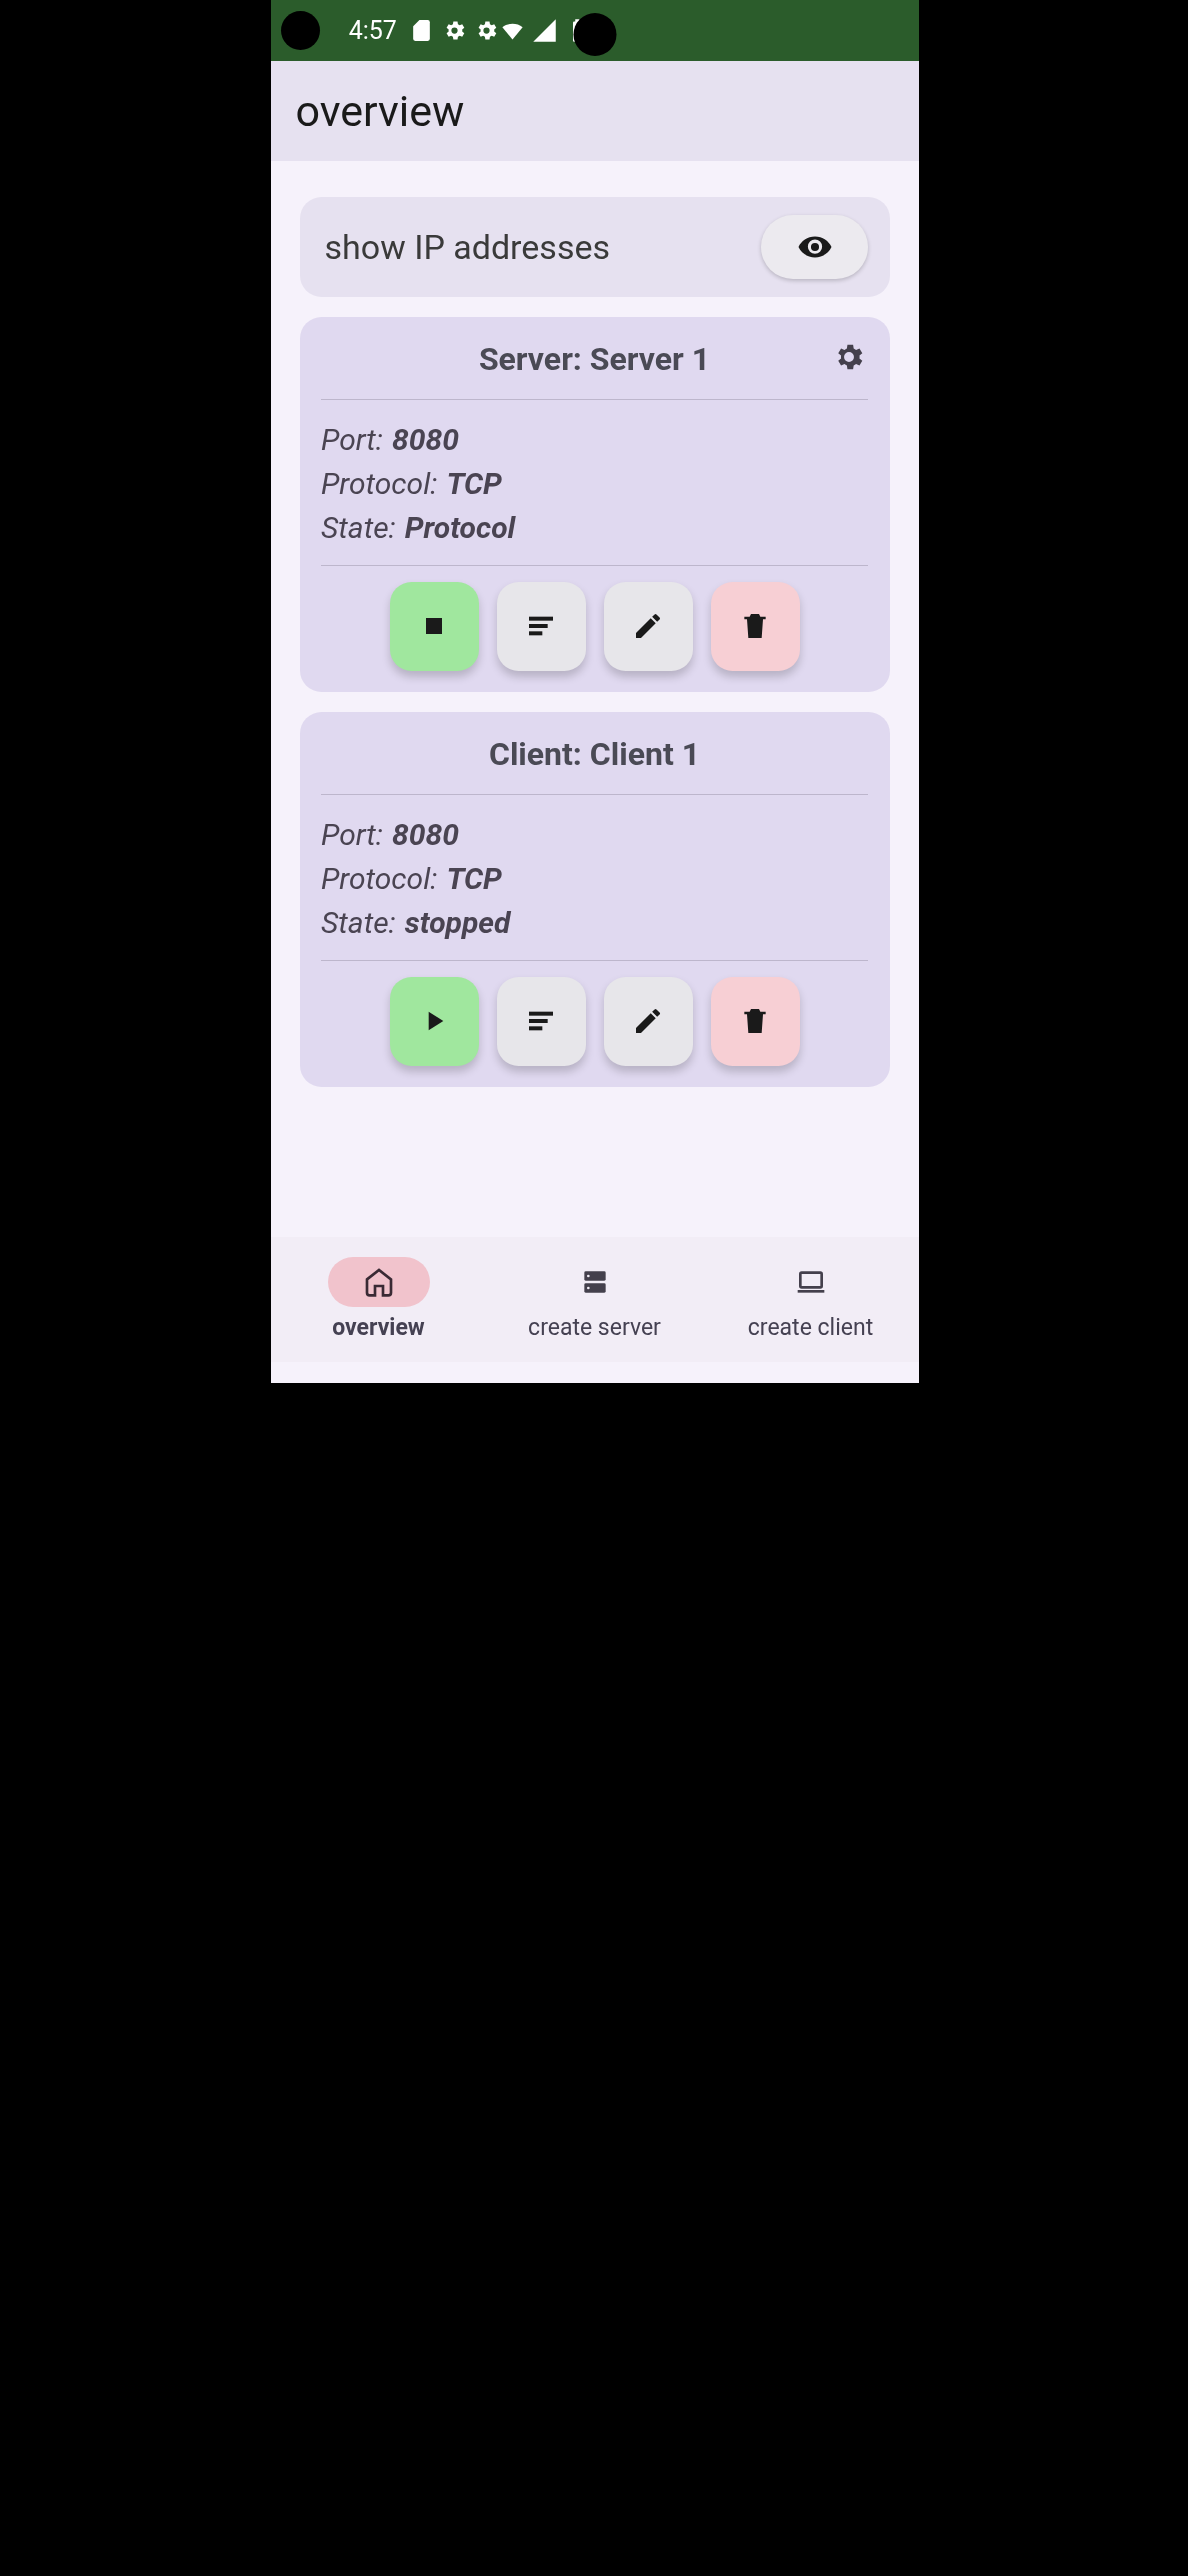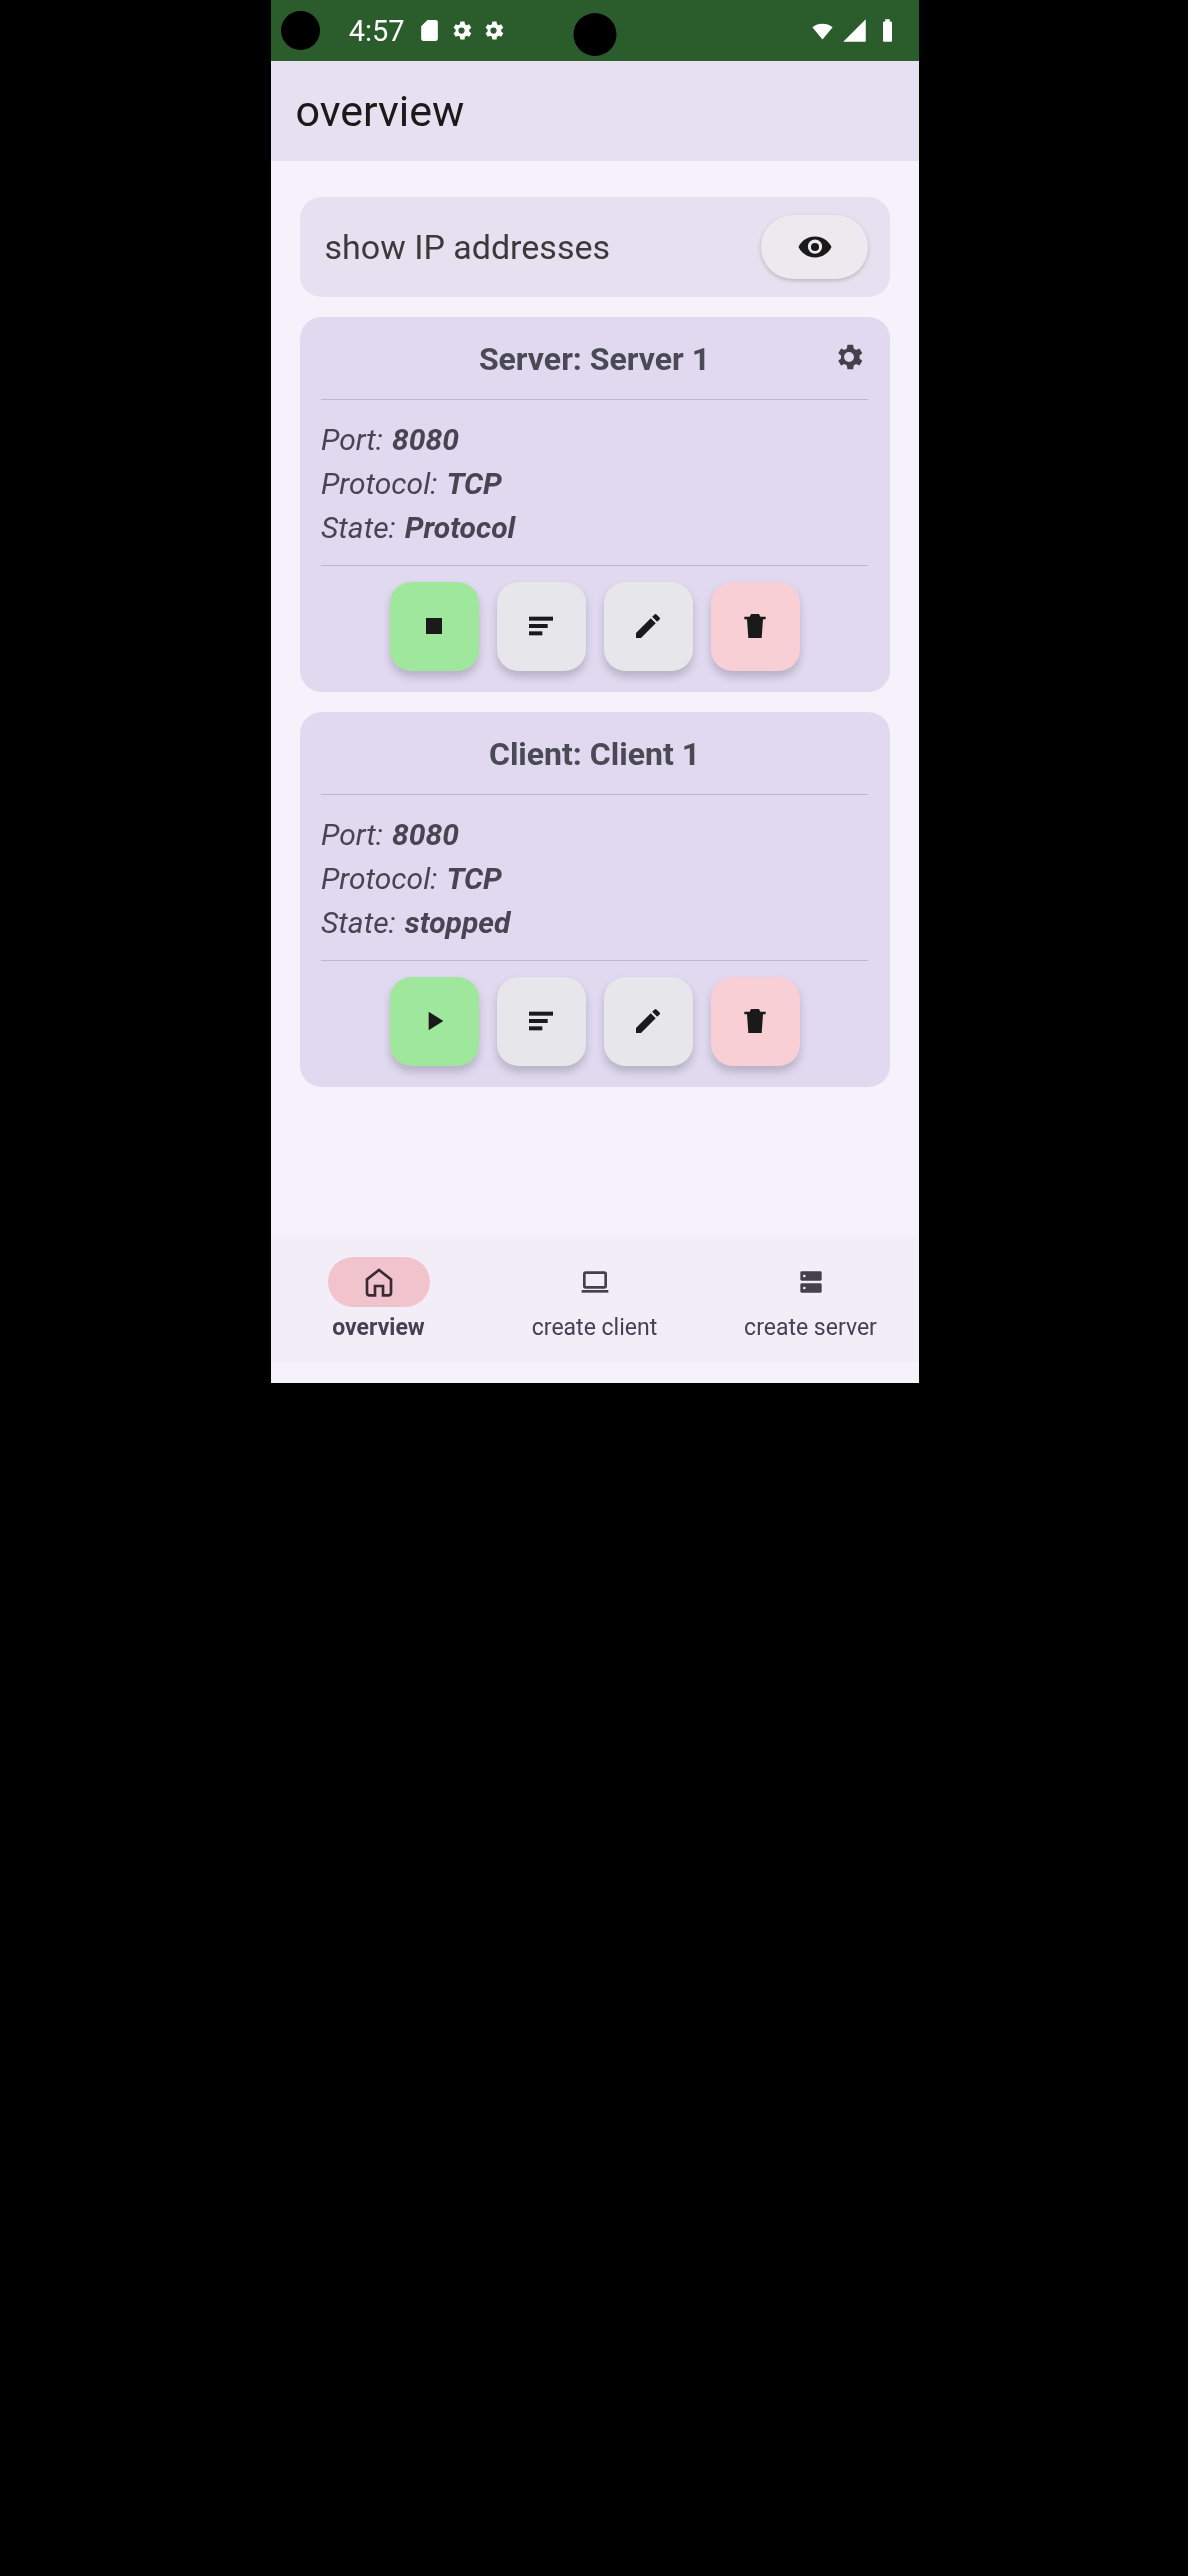--- a/index.html
+++ b/index.html
@@ -20,22 +20,21 @@
     overflow: hidden;
   }
   
   .status-bar {
     height: 61px;
     background: #2b5c2b;
     display: flex;
     align-items: center;
     padding: 0 18px 0 10.7px;
     color: #fff;
-    font-size: 29px;
-    justify-content: space-between;
+    font-size: 25px;
   }
   .status-left { display:flex; align-items:center; gap:12.5px; }
   .camera-dot { width:39px; height:39px; border-radius:50%; background:#000; margin-right:16px; }
   .status-icons { display:flex; gap:7.2px; }
   .status-icons svg { width:25px; height:25px; }
   .notch {
     position: absolute;
     top: 12.5px;
     left: 50%;
     transform: translateX(-50%);
@@ -334,35 +333,35 @@
     <div class="nav-item active">
       <div class="nav-icon-wrap active">
         <svg viewBox="0 0 24 24" fill="none" stroke="#3a2a34" stroke-width="2">
             <path d="M3 10l9-7 9 7v10a2 2 0 01-2 2h-4v-7h-6v7H5a2 2 0 01-2-2V10z"></path>
           </svg>
       </div>
       <span class="nav-label">overview</span>
     </div>
     <div class="nav-item">
       <div class="nav-icon-wrap">
-        <svg viewBox="0 0 24 24" fill="none" stroke="#44404c" stroke-width="2">
-            <rect x="4" y="5" width="16" height="11" rx="1"></rect>
-            <path d="M2 19h20"></path>
-          </svg>
-      </div>
-      <span class="nav-label">create client</span>
-    </div>
-    <div class="nav-item">
-      <div class="nav-icon-wrap">
         <svg viewBox="0 0 24 24" fill="#44404c">
             <rect x="4" y="4" width="16" height="7" rx="1"></rect>
             <rect x="4" y="13" width="16" height="7" rx="1"></rect>
             <circle cx="7" cy="7.5" r="1" fill="#f2edf6"></circle>
             <circle cx="7" cy="16.5" r="1" fill="#f2edf6"></circle>
           </svg>
       </div>
       <span class="nav-label">create server</span>
     </div>
+    <div class="nav-item">
+      <div class="nav-icon-wrap">
+        <svg viewBox="0 0 24 24" fill="none" stroke="#44404c" stroke-width="2">
+            <rect x="4" y="5" width="16" height="11" rx="1"></rect>
+            <path d="M2 19h20"></path>
+          </svg>
+      </div>
+      <span class="nav-label">create client</span>
+    </div>
   </div>
 
   <div class="sys-nav-bar"></div>
 </div>
 
 
 </body></html>

